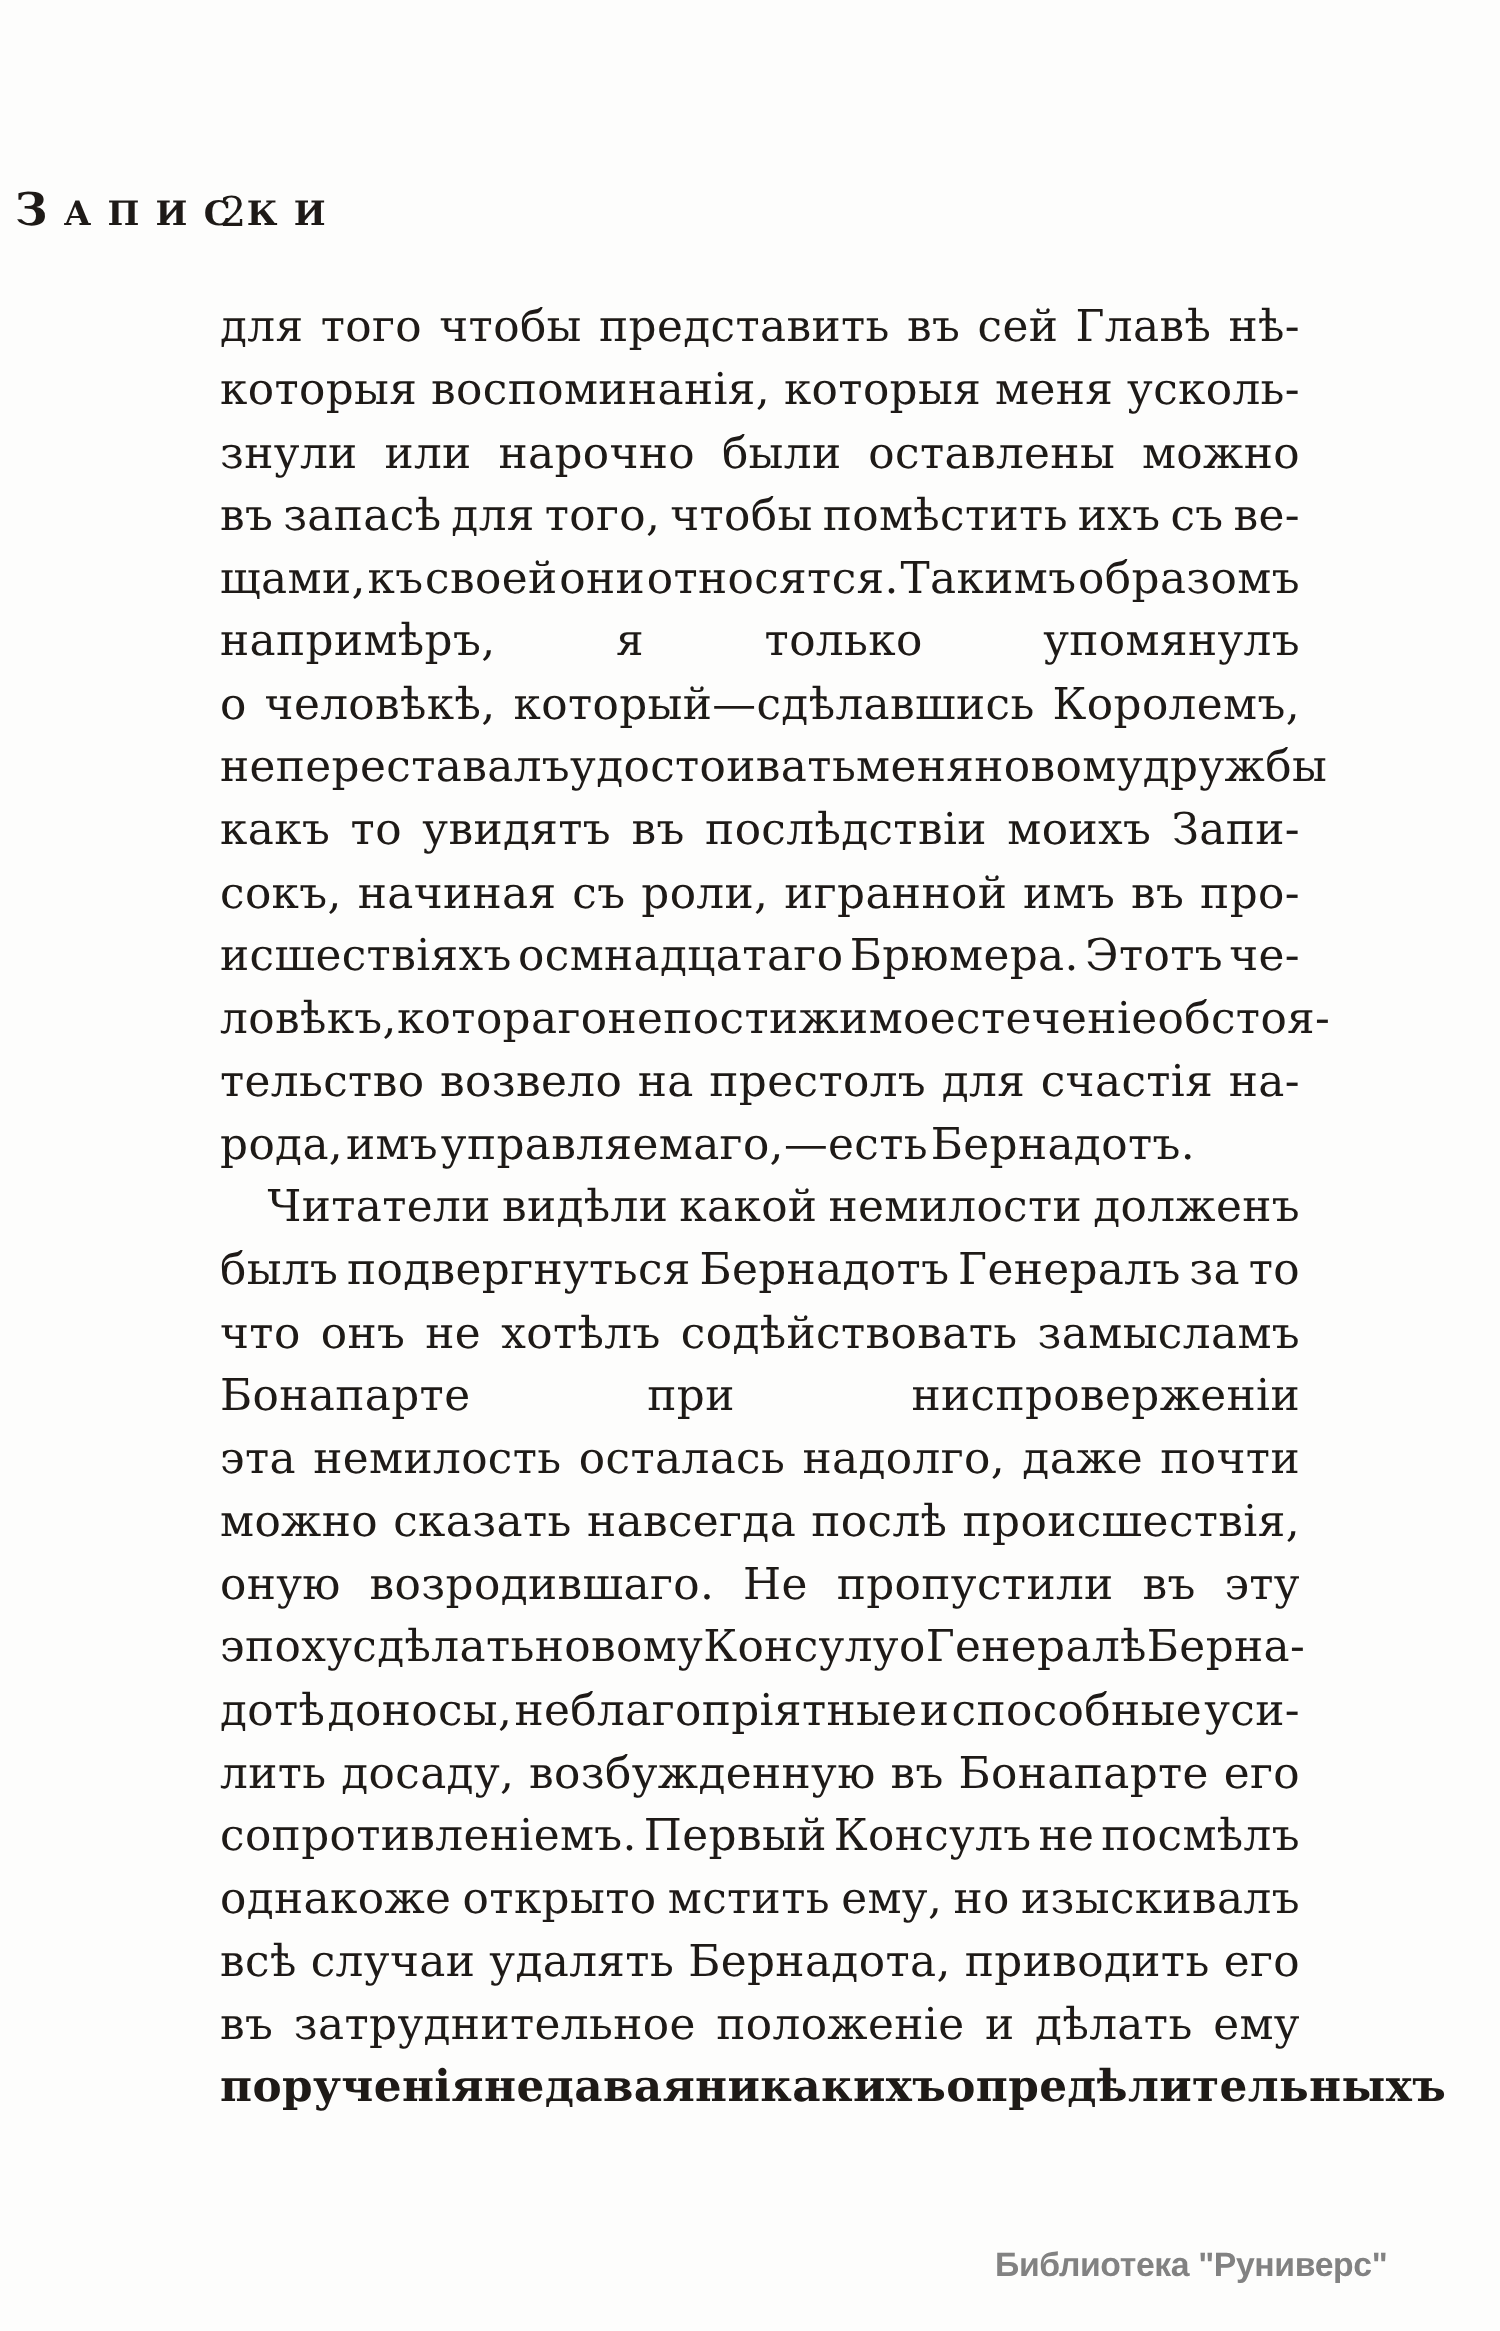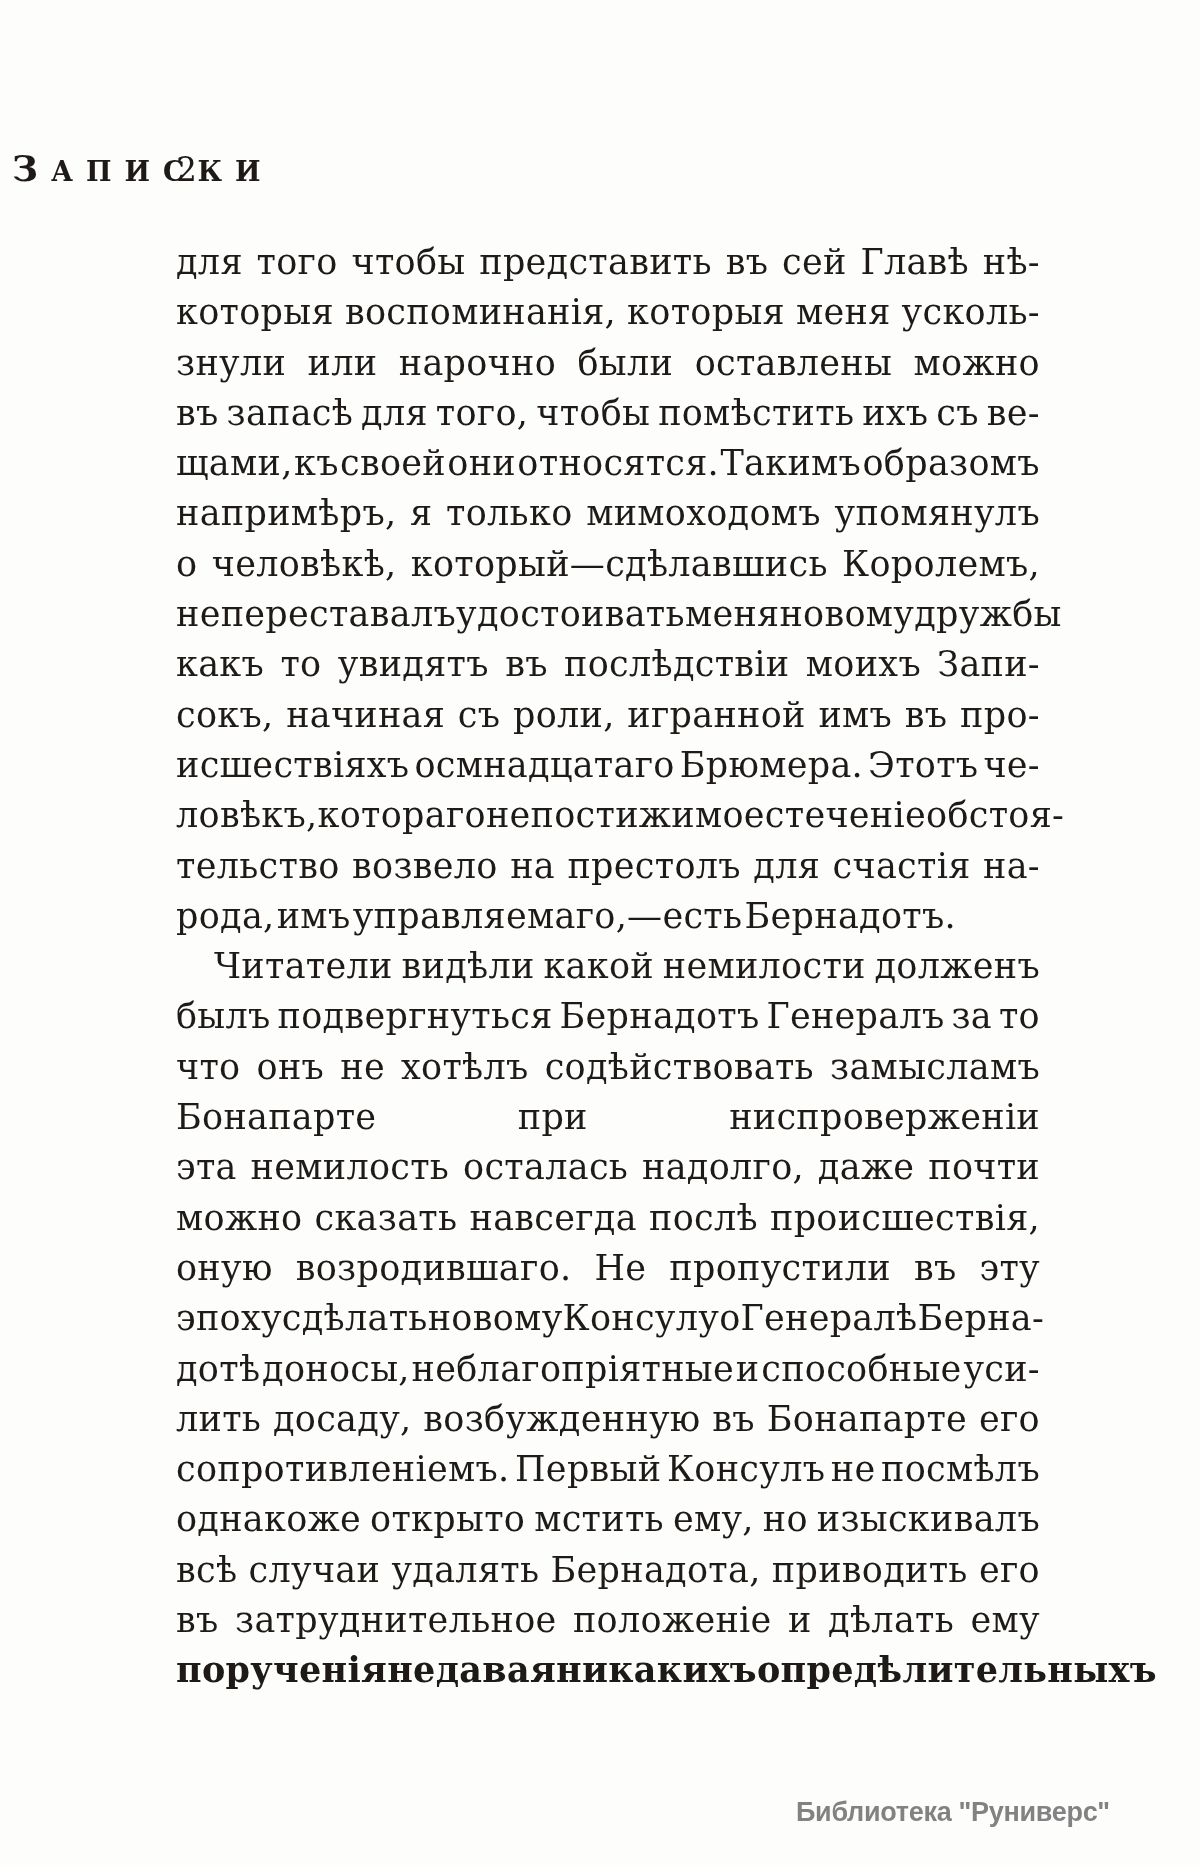--- a/index.html
+++ b/index.html
@@ -146,21 +146,20 @@
         <span>своей</span>
         <span>они</span>
         <span>относятся.</span>
         <span>Такимъ</span>
         <span>образомъ</span>
       </div>
       <div class="line">
         <span>напримѣръ,</span>
         <span>я</span>
         <span>только</span>
-        <span>мимоходомъ</span>
         <span>упомянулъ</span>
       </div>
       <div class="line">
         <span>о</span>
         <span>человѣкѣ,</span>
         <span>который—сдѣлавшись</span>
         <span>Королемъ,</span>
       </div>
       <div class="line">
         <span>не</span>

